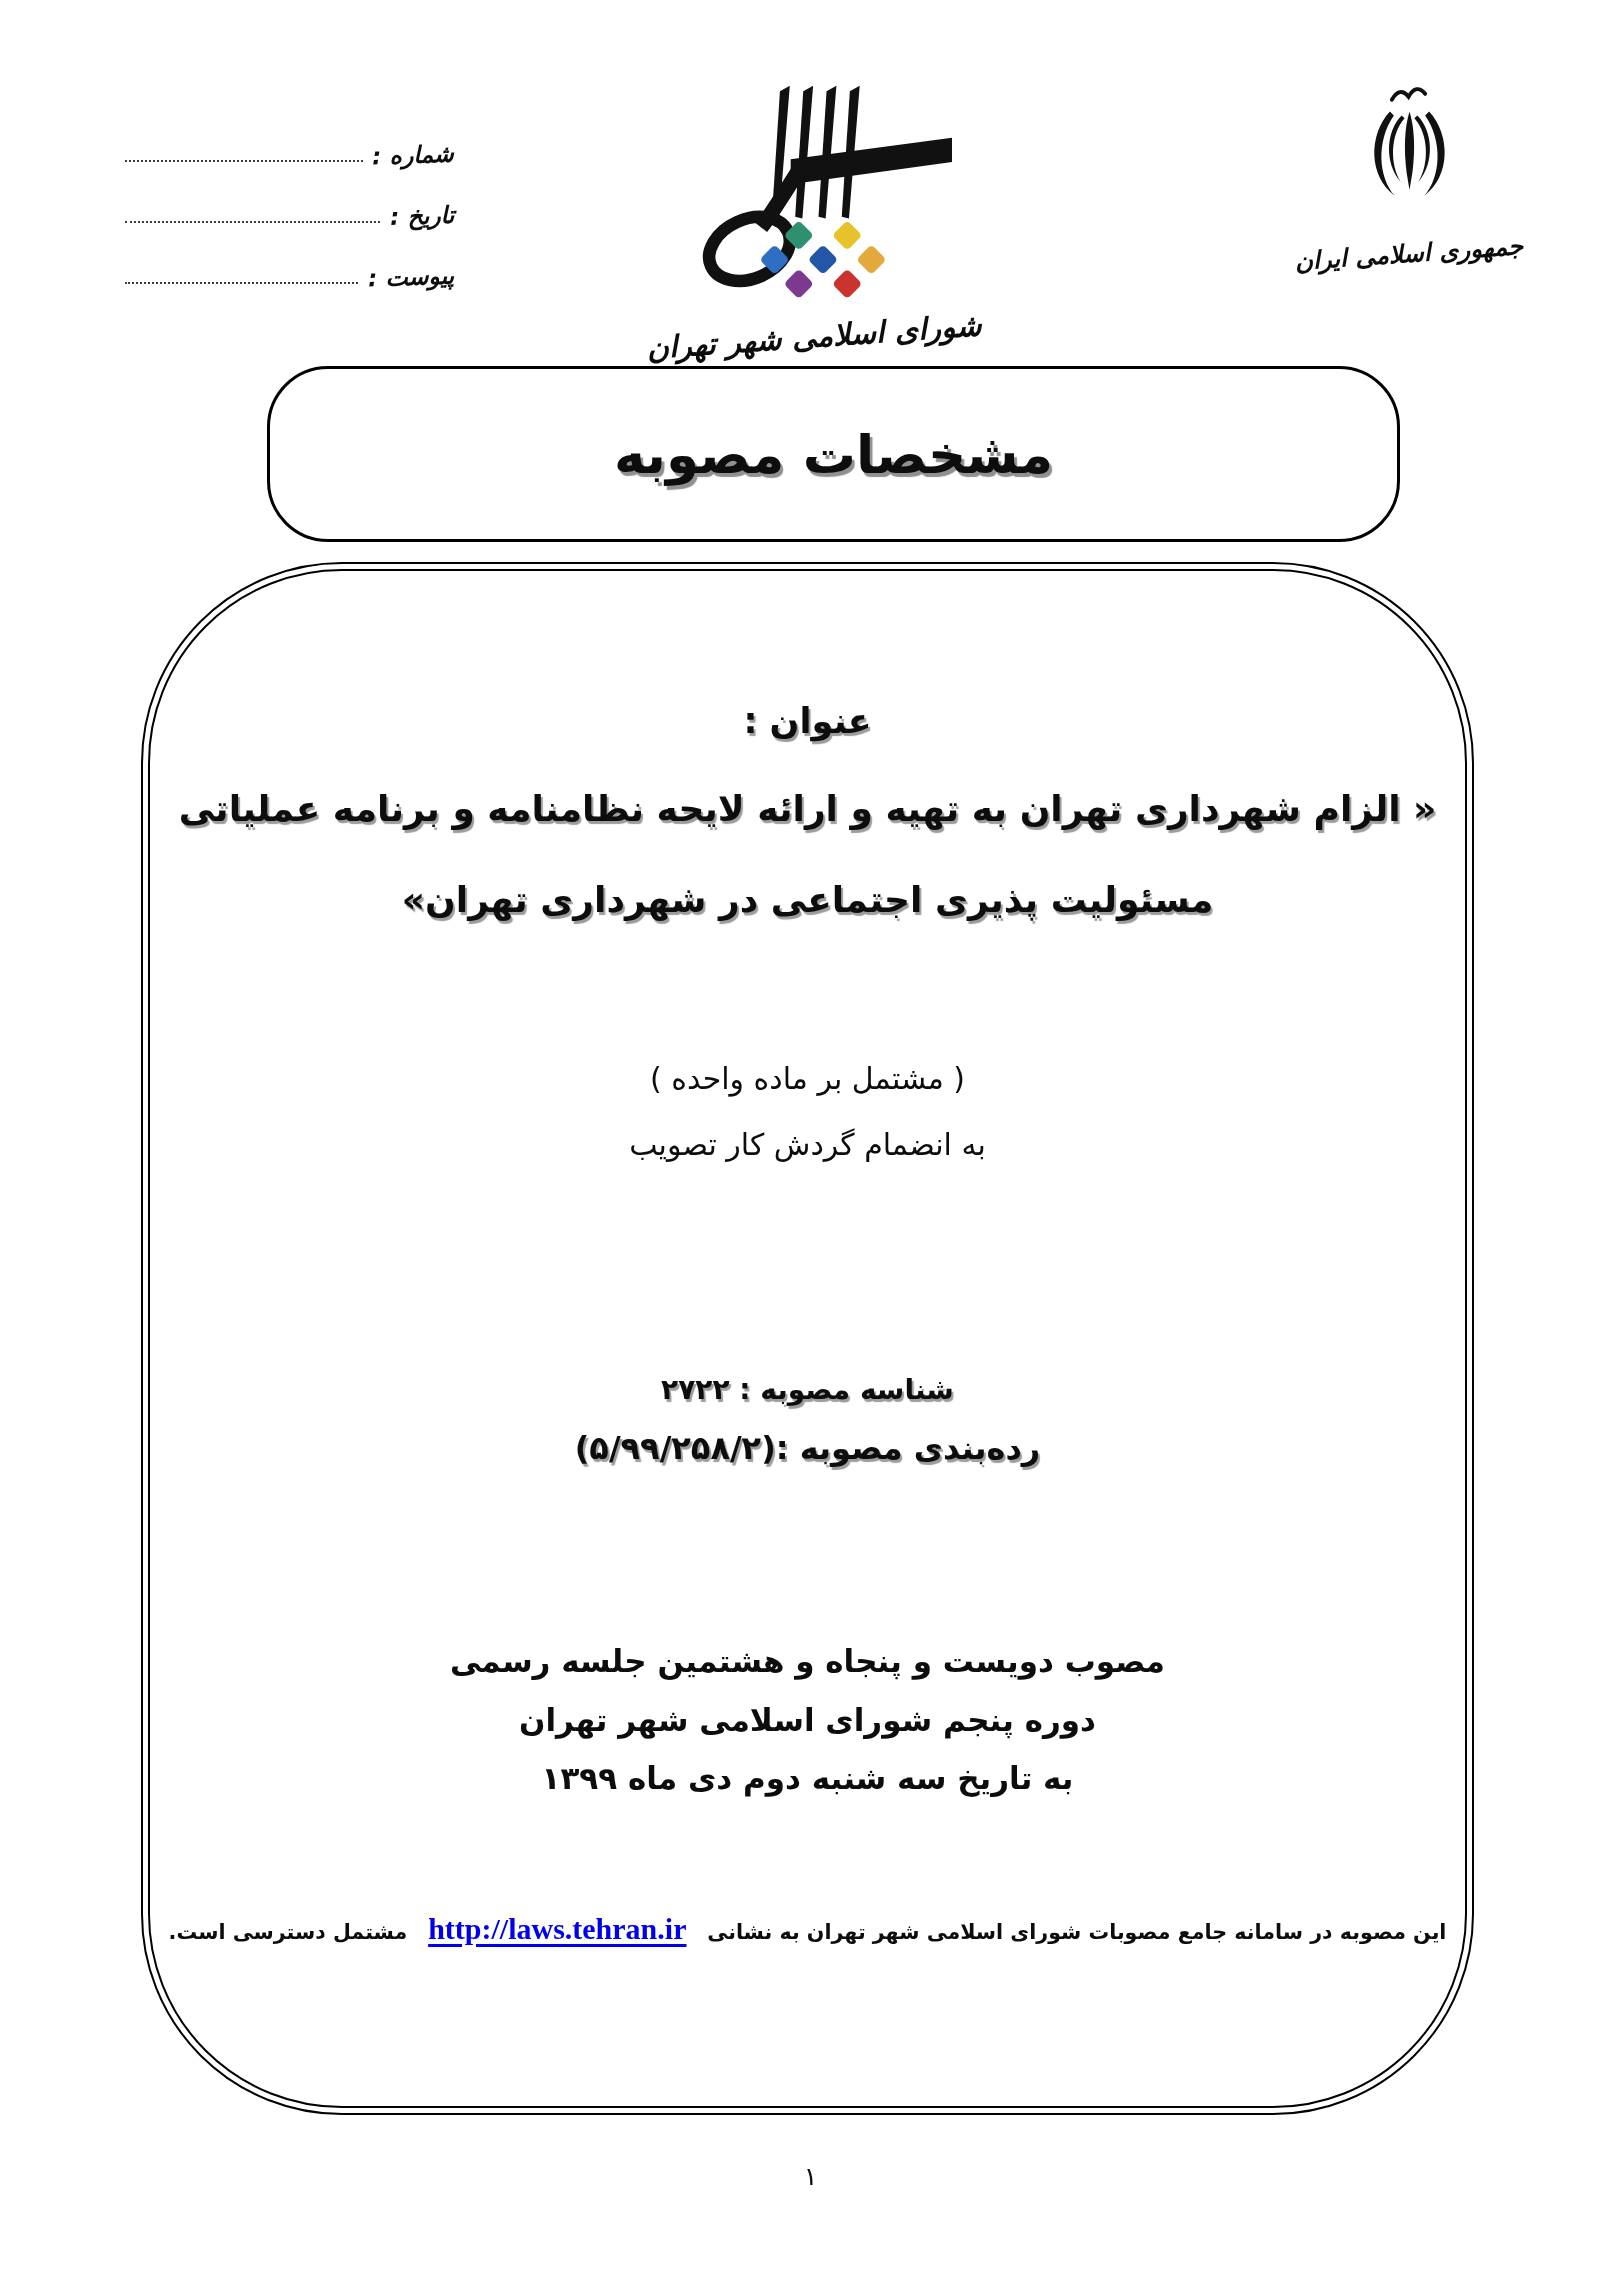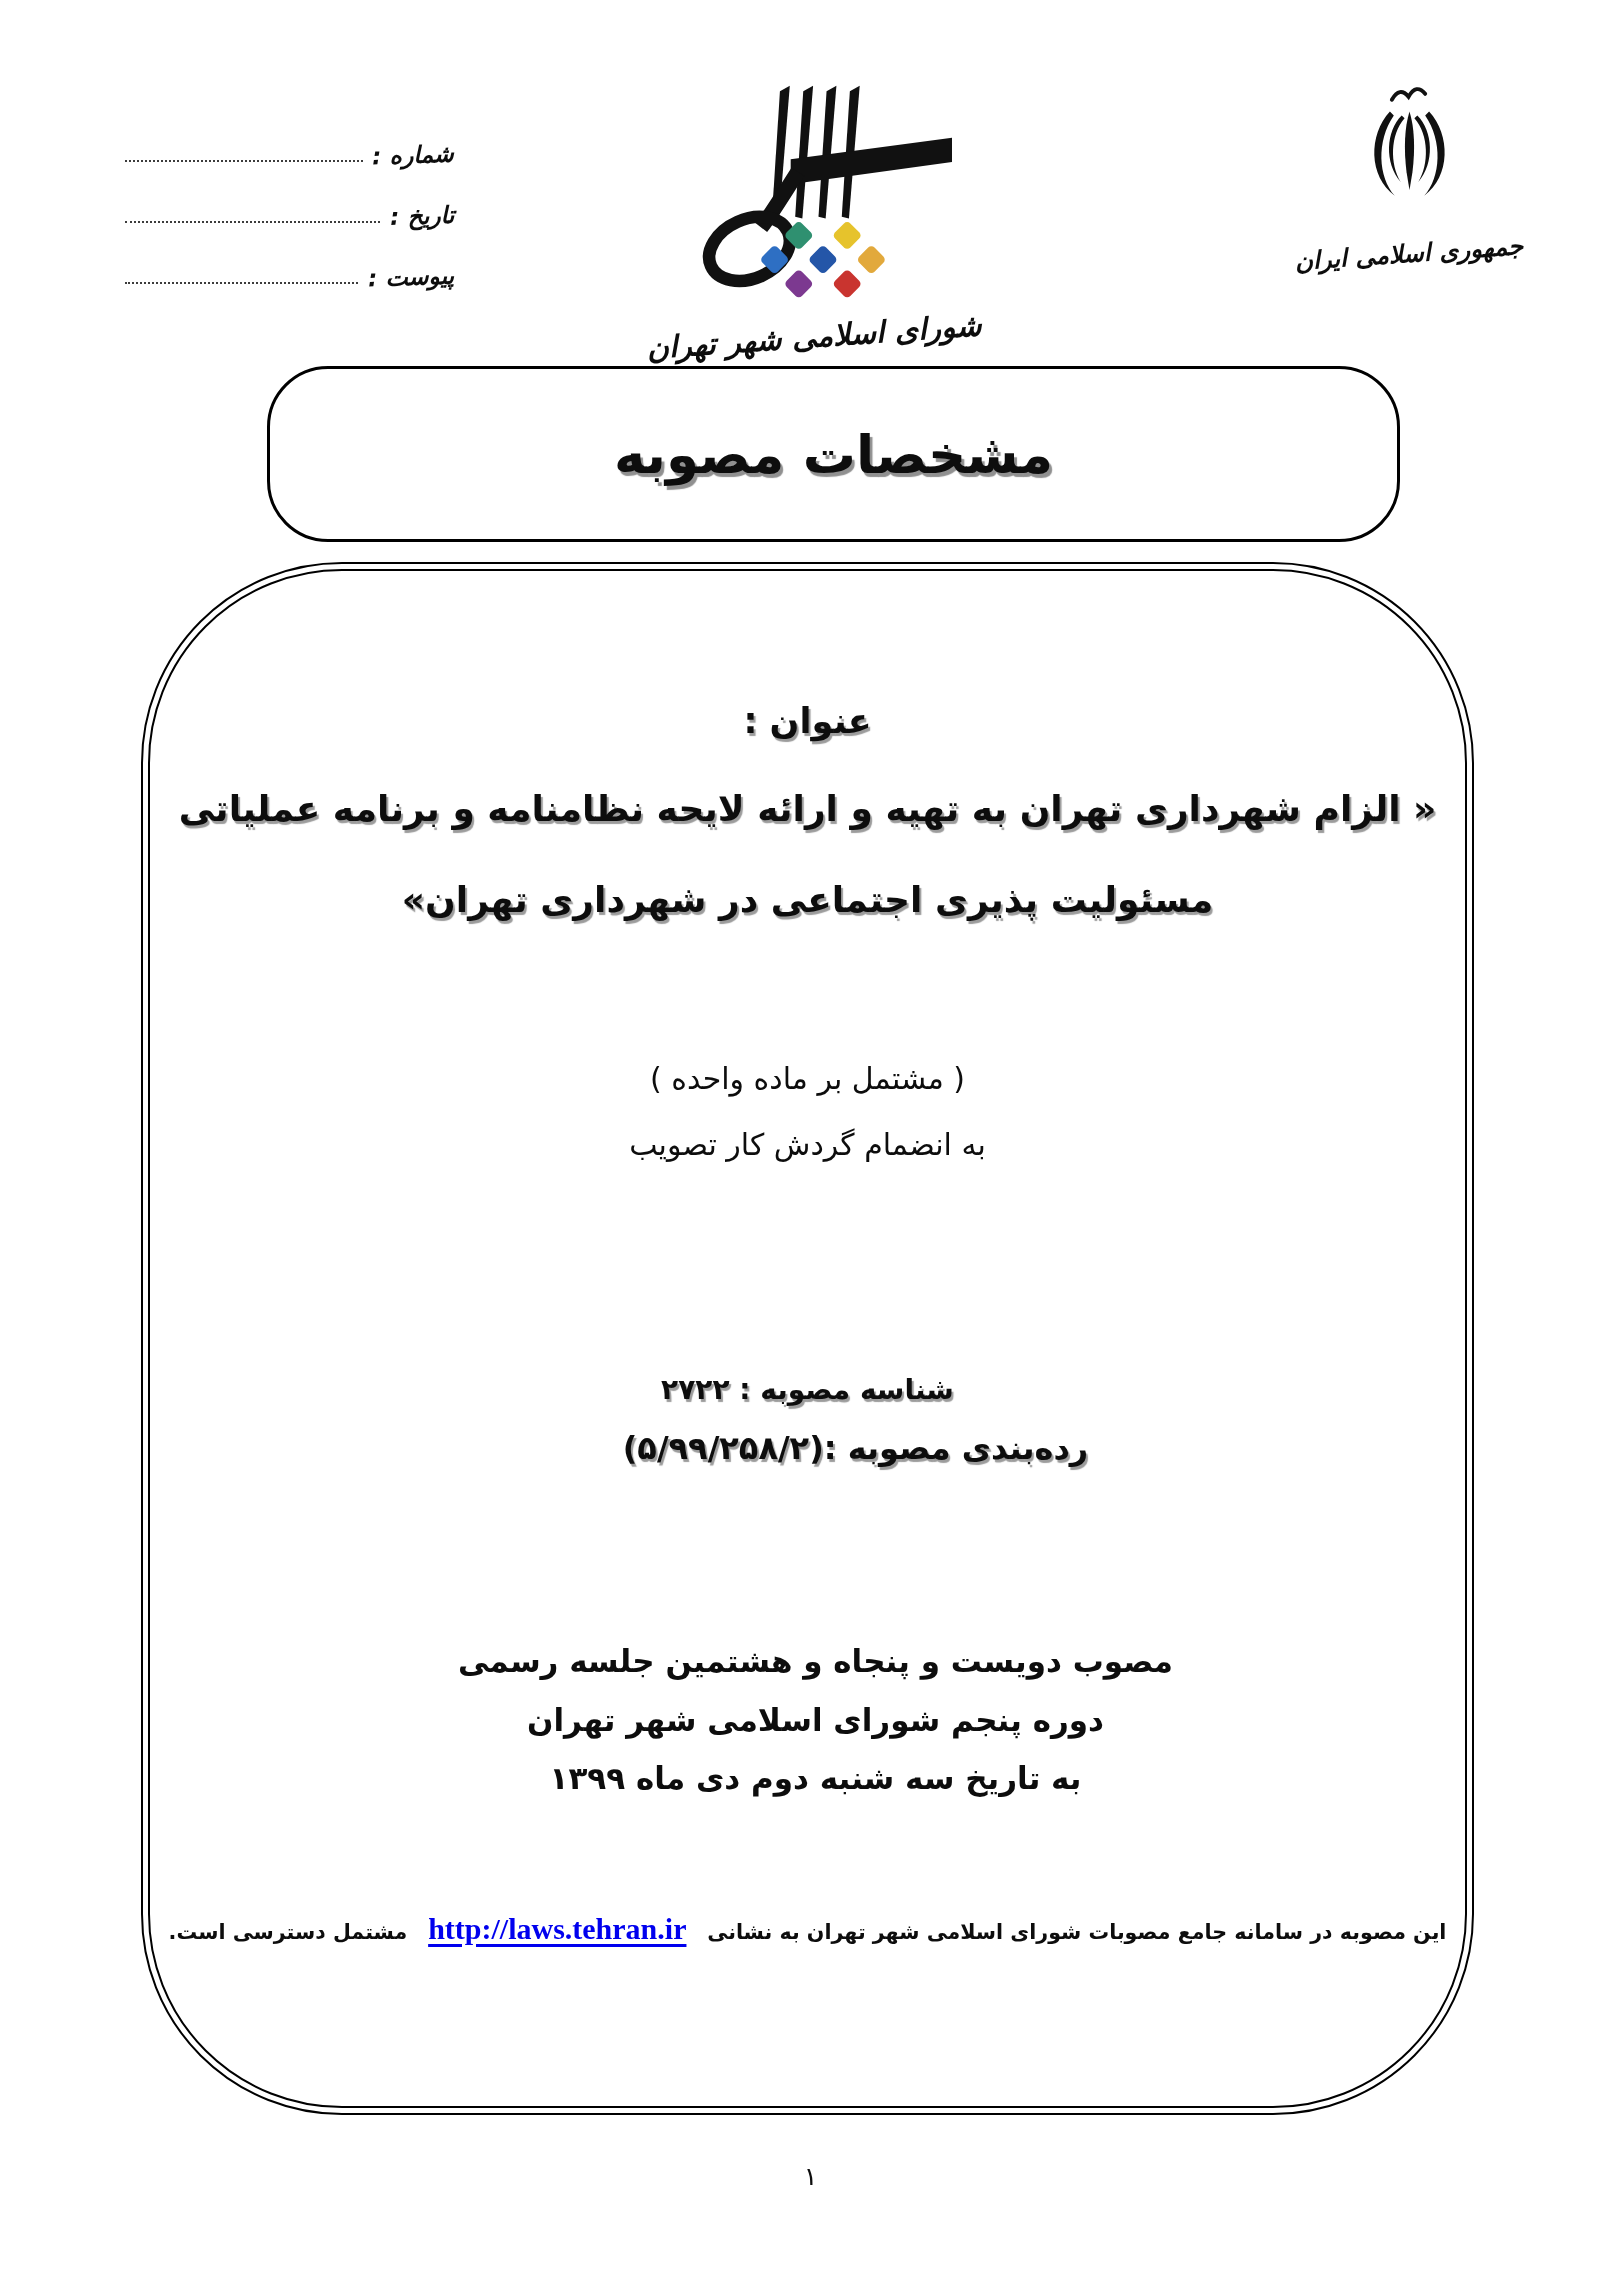--- a/index.html
+++ b/index.html
@@ -49,22 +49,22 @@
   }
   
   .line{position:absolute;left:141px;width:1333px;text-align:center;white-space:nowrap;}
   .display{font-weight:bold;text-shadow:2px 2.9px 1px #9c9c9c;}
   .onvan  {top:698px;font-size:35px;line-height:47px;}
   .title1 {top:783px;font-size:36px;line-height:51px;}
   .title2 {top:874px;font-size:36px;line-height:51px;}
   .note1  {top:1057px;font-size:30px;line-height:43px;}
   .note2  {top:1123px;font-size:30px;line-height:43px;}
   .idline {top:1366px;font-size:28px;line-height:47px;}
-  .clsline{top:1425px;font-size:32px;line-height:47px;padding-left:48px;}
-  .sess   {font-size:31px;line-height:47px;font-weight:bold;padding-left:8px;}
+  .clsline{top:1425px;font-size:32px;line-height:47px;}
+  .sess   {font-size:31px;line-height:47px;font-weight:bold;}
   .sess1{top:1638px;} .sess2{top:1697px;} .sess3{top:1755px;}
   .access {top:1900px;font-size:20.6px;line-height:57px;font-weight:bold;}
   .access .url{
     font-family:"Liberation Serif",serif;font-size:30px;font-weight:bold;
     color:#0000ee;text-decoration:underline;text-underline-offset:4.9px;
     padding:0 13.7px;unicode-bidi:embed;direction:ltr;display:inline-block;
   }
   .pagenum{position:absolute;left:0;top:2161px;width:1621px;text-align:center;font-size:25.5px;}
 </style>
 </head>

